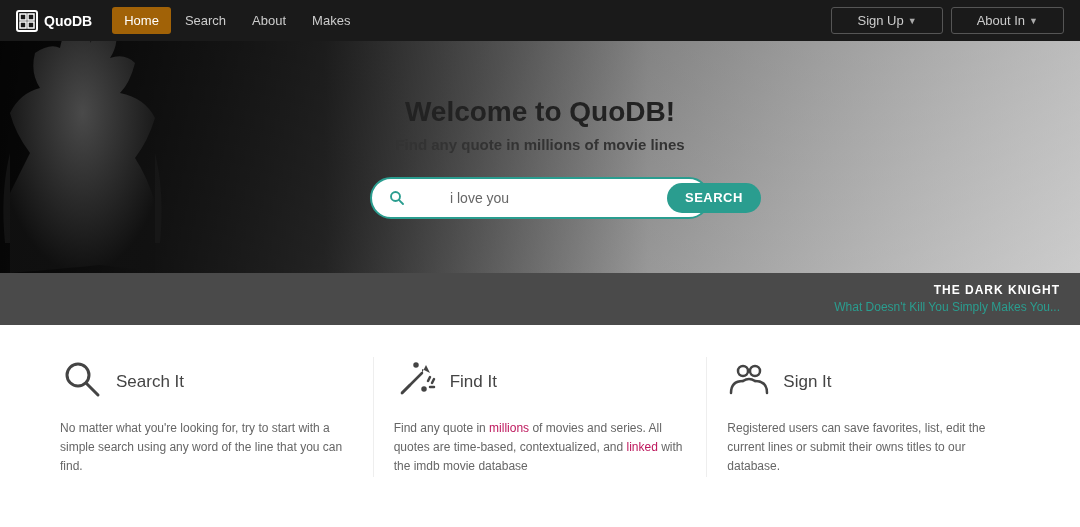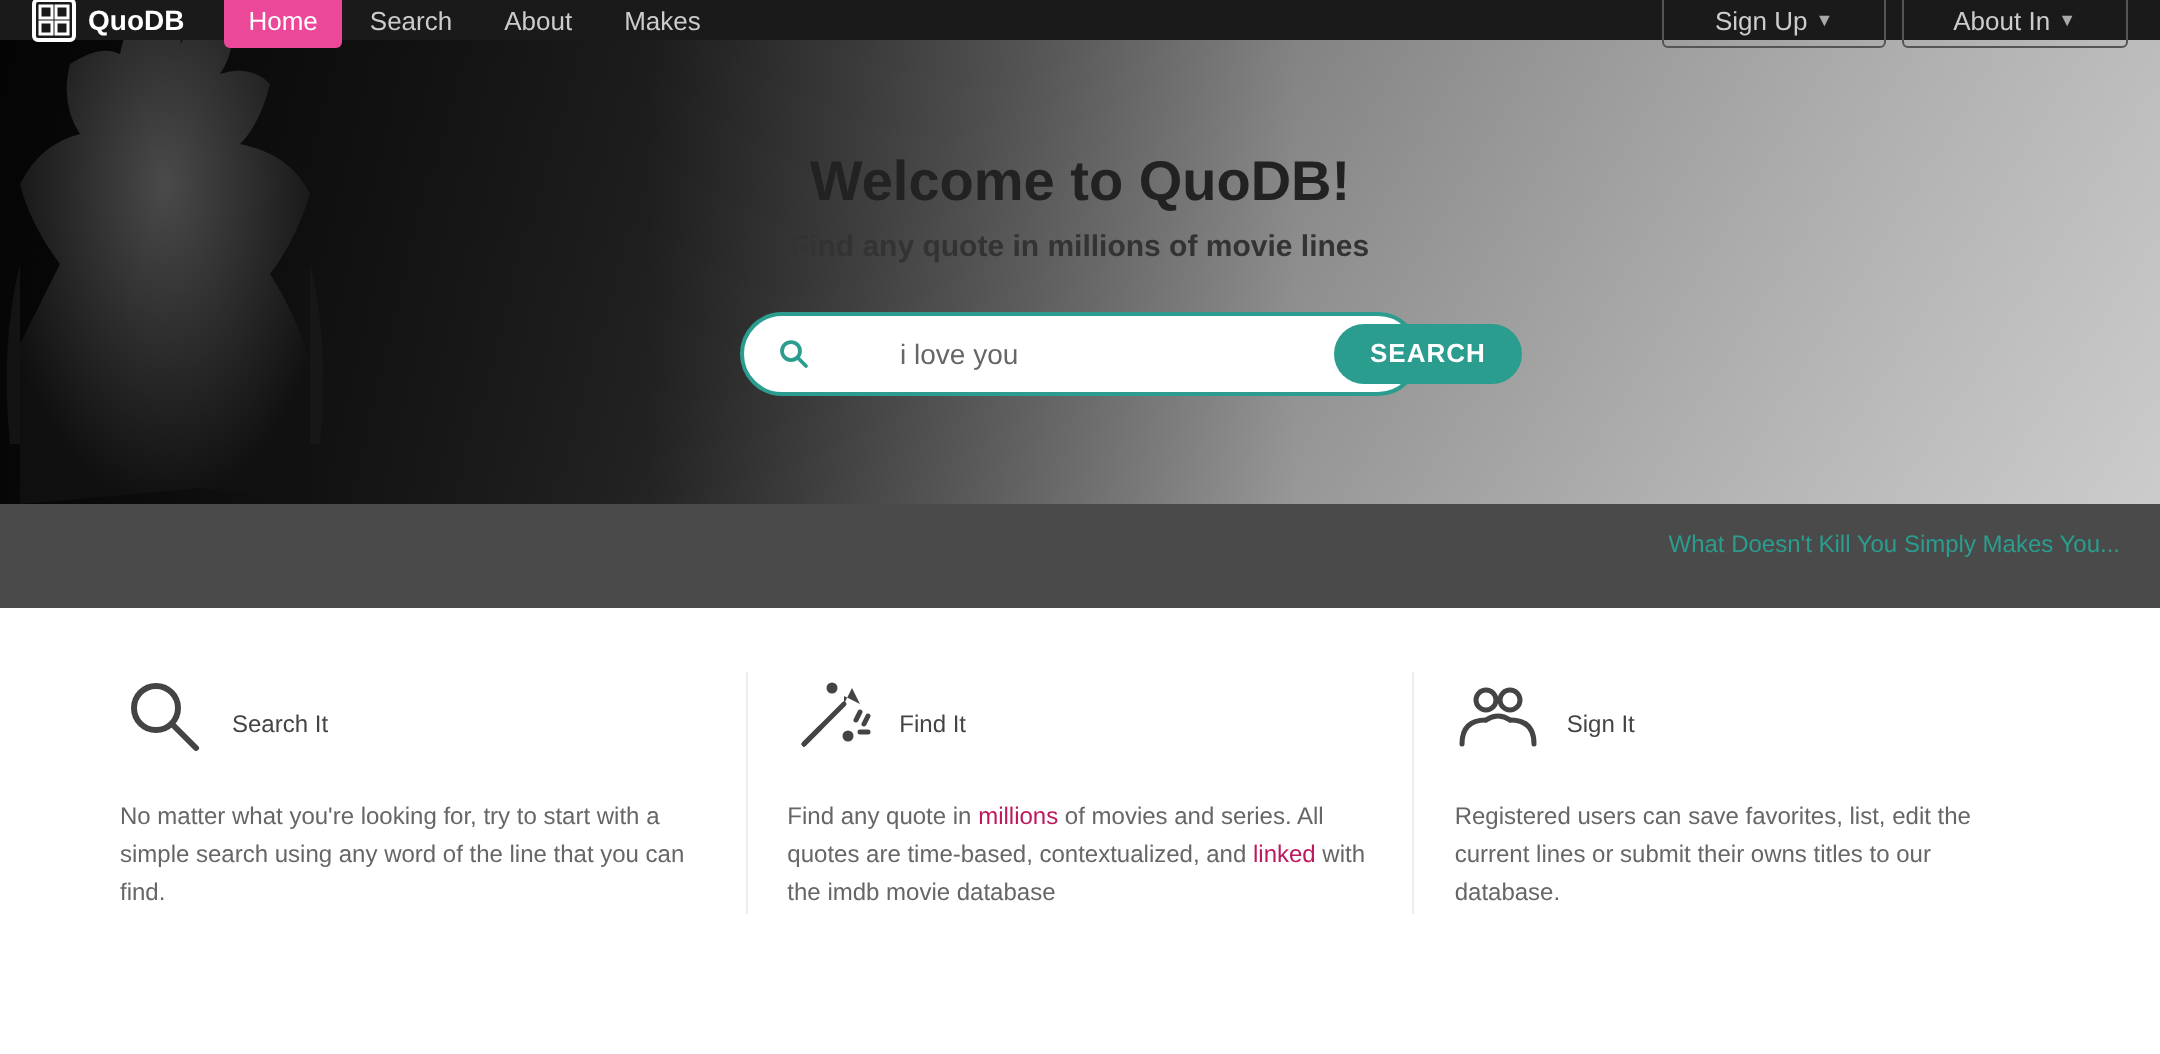--- a/index.html
+++ b/index.html
@@ -1,21 +1,21 @@
 <!DOCTYPE html>
 <html><head>
   <meta charset="utf-8">
   <style>
     * { margin: 0; padding: 0; box-sizing: border-box; }
     body { font-family: 'Helvetica Neue', Arial, sans-serif; font-size: 14px; color: #333; background: #fff; }
 
     
     .navbar {
       background: #1a1a1a;
-      height: 20px;
+      height: 41px;
       display: flex;
       align-items: center;
       padding: 0 16px;
       position: relative;
       z-index: 10;
     }
     .navbar-brand {
       display: flex;
       align-items: center;
       gap: 6px;
@@ -45,21 +45,21 @@
     }
     .nav-item {
       color: #ccc;
       font-size: 13px;
       padding: 6px 12px;
       cursor: pointer;
       text-decoration: none;
       border-radius: 3px;
     }
     .nav-item.active {
-      background: #ec4899;
+      background: #a16207;
       color: #fff;
     }
     .navbar-right {
       display: flex;
       align-items: center;
       gap: 8px;
     }
     .nav-btn {
       color: #ccc;
       font-size: 13px;
@@ -209,21 +209,21 @@
       align-items: center;
       gap: 12px;
       margin-bottom: 12px;
     }
     .feature-icon {
       font-size: 38px;
       color: #555;
       line-height: 1;
     }
     .feature-title {
-      font-size: 12px;
+      font-size: 17px;
       font-weight: 300;
       color: #444;
     }
     .feature-desc {
       font-size: 12px;
       color: #666;
       line-height: 1.6;
     }
     .feature-desc a {
       color: #be185d;
@@ -303,20 +303,21 @@
         </svg>
       </div>
       <input class="search-input" type="text" value="i love you" placeholder="i love you" style="">
       <button class="search-btn">SEARCH</button>
     </div>
   </div>
 </section>
 
 <div class="quote-ticker">
   <div class="ticker-content">
+    <div class="ticker-title">THE DARK KNIGHT</div>
     <div class="ticker-quote">What Doesn't Kill You Simply Makes You...</div>
   </div>
 </div>
 
 <section class="features">
 
   <div class="feature-item">
     <div class="feature-header">
       <div class="feature-icon">
         <svg width="44" height="44" viewBox="0 0 44 44" fill="none" stroke="#444" stroke-width="3" stroke-linecap="round">

